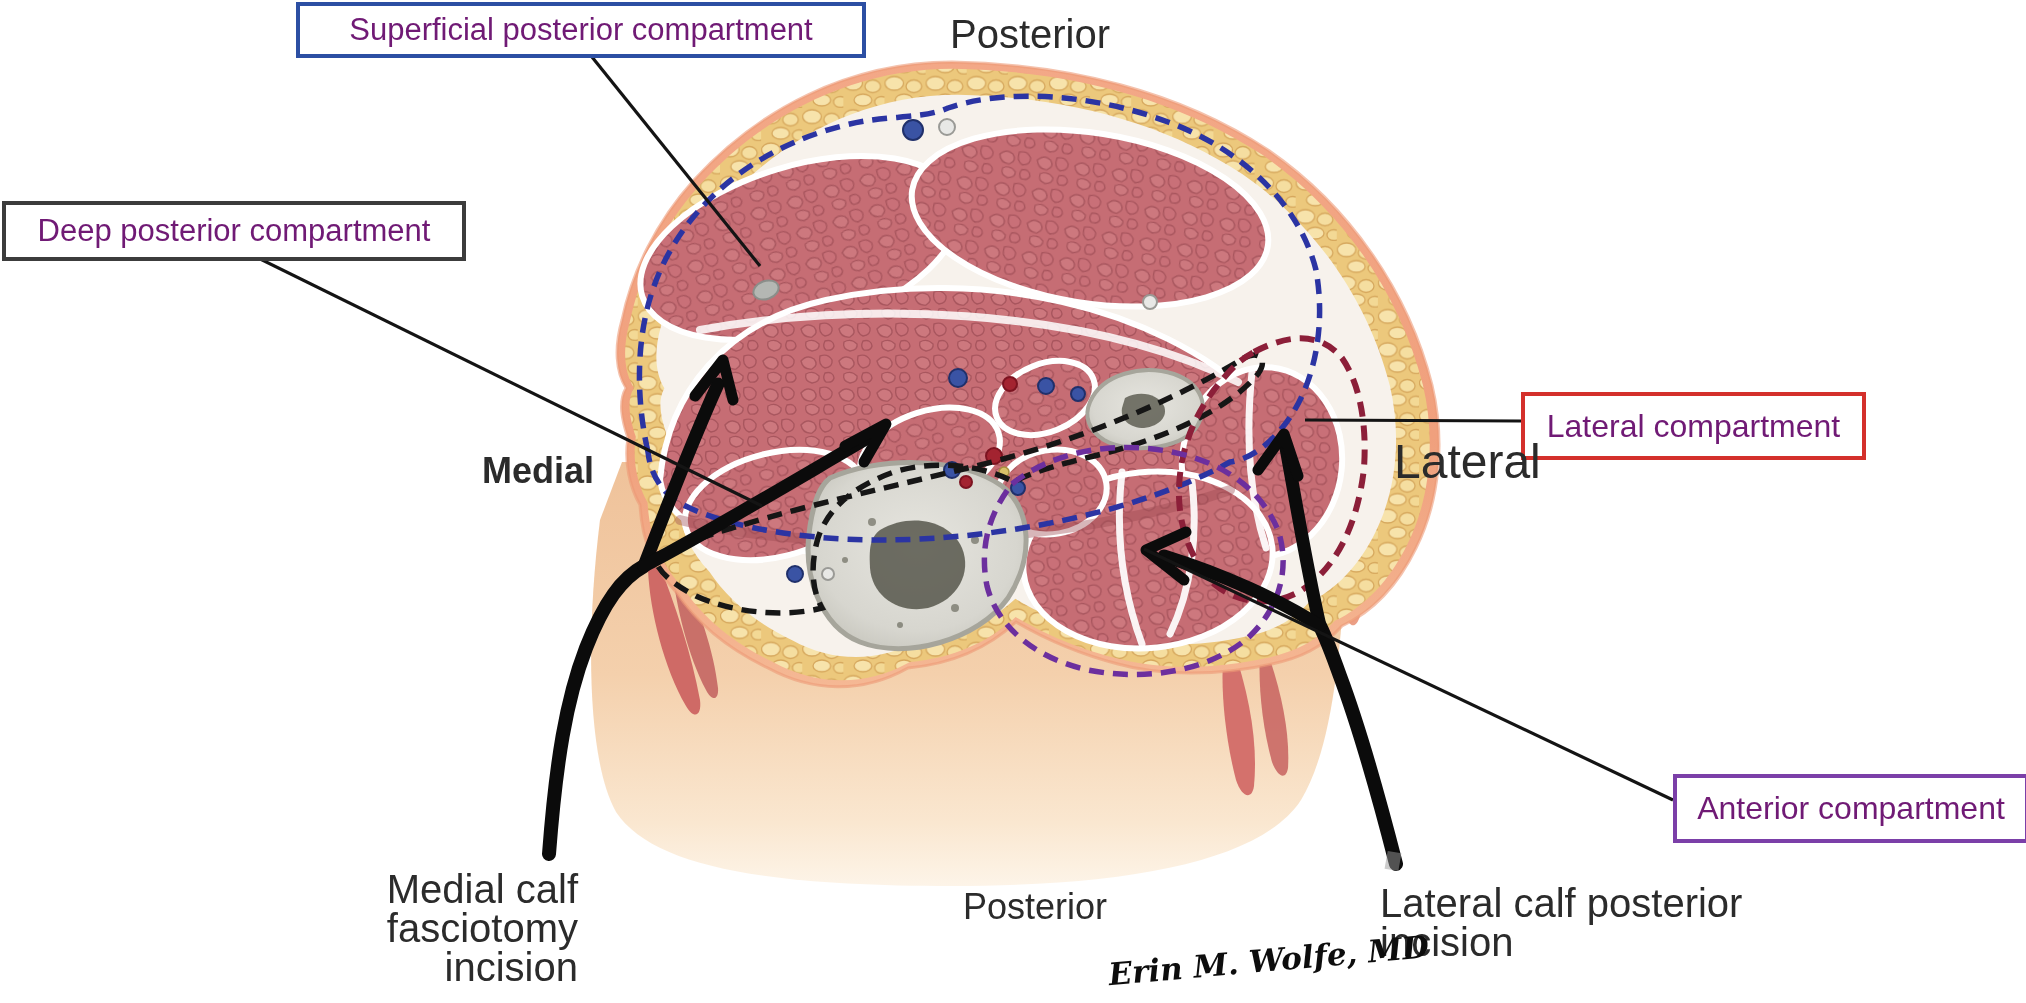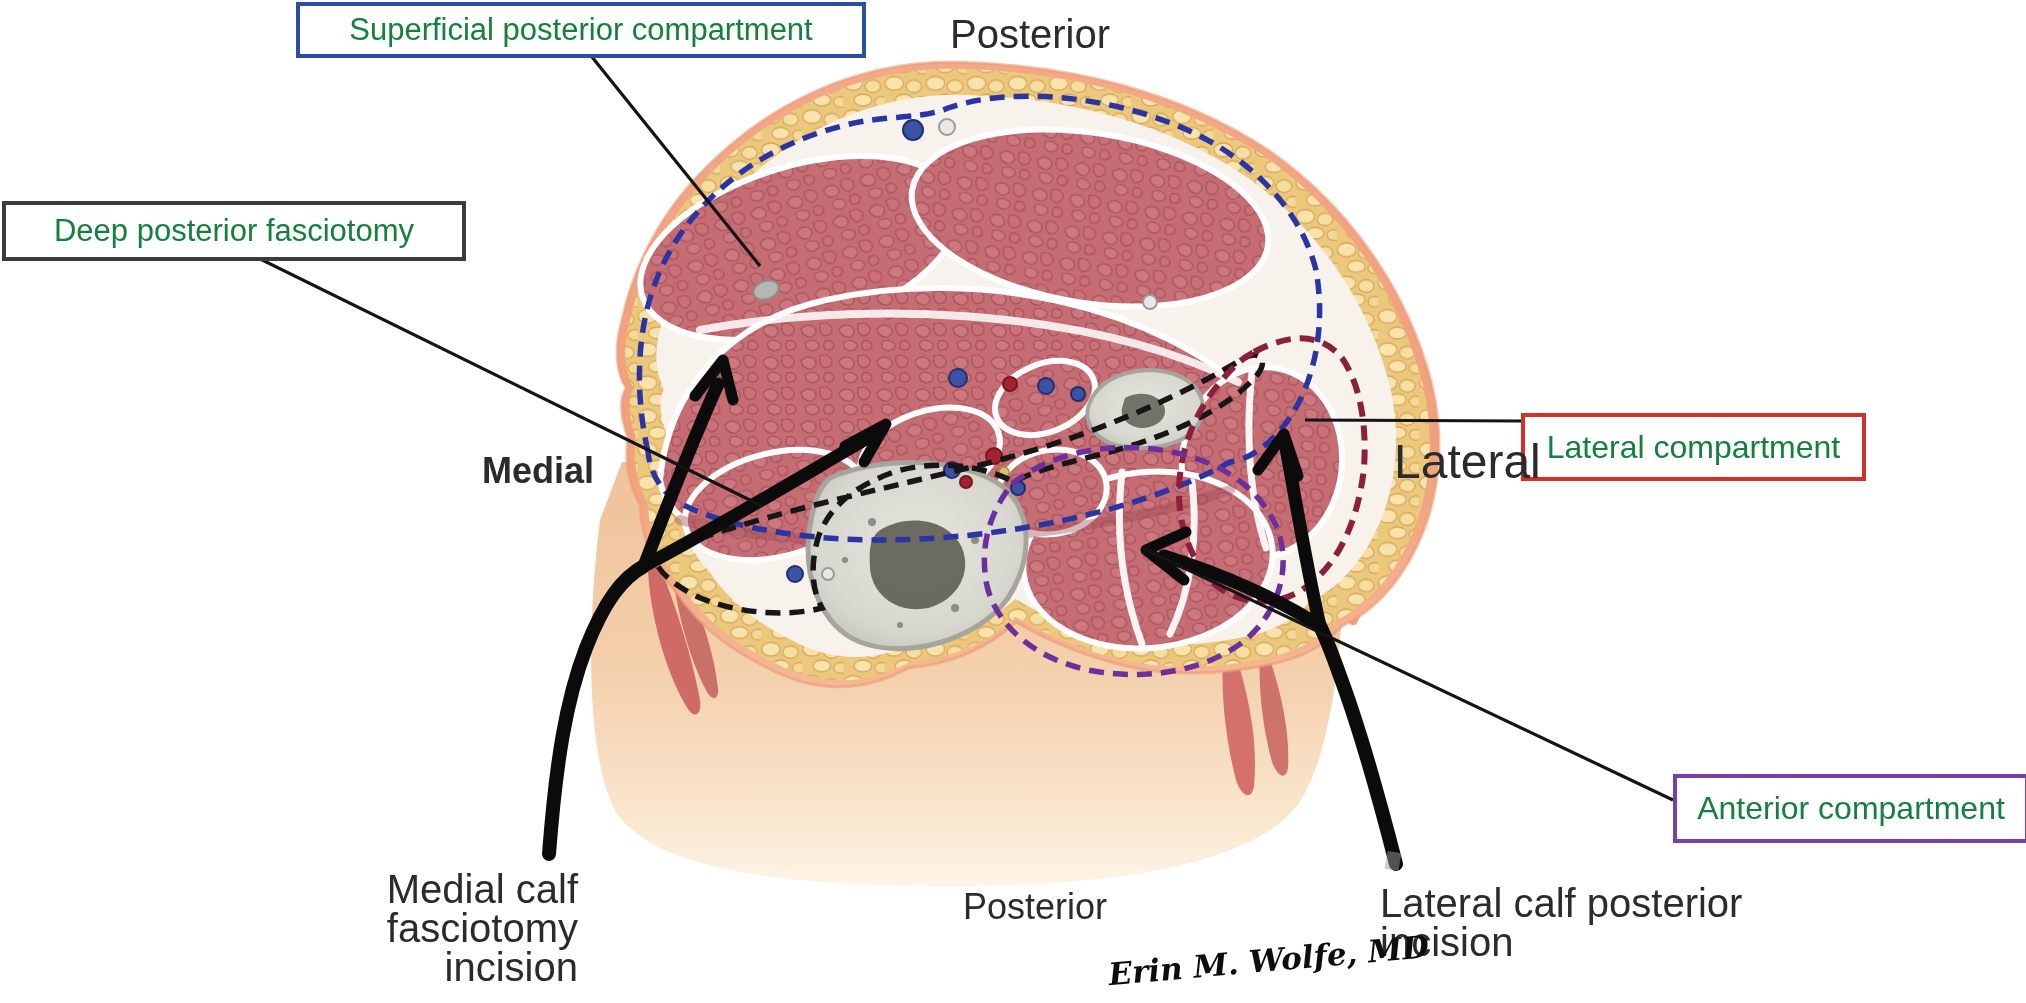--- a/index.html
+++ b/index.html
@@ -3,25 +3,25 @@
 <meta charset="utf-8">
 <style>
   html,body{margin:0;padding:0;background:#ffffff;}
   #stage{
     position:relative;width:2026px;height:1003px;background:#ffffff;overflow:hidden;
     font-family:"Liberation Sans", sans-serif;color:#2b2b2b;
   }
   #illustration{position:absolute;left:0;top:0;}
   .cmp-box{
     position:absolute;display:flex;align-items:center;justify-content:center;
-    background:#ffffff;color:#15803d;text-align:center;white-space:nowrap;
+    background:#ffffff;color:#701a75;text-align:center;white-space:nowrap;
   }
   .box-superficial{left:296px;top:2px;width:562px;height:48px;border:4px solid #2c4fa3;font-size:31px;}
   .box-deep{left:2px;top:201px;width:456px;height:52px;border:4px solid #3c3c3c;font-size:31px;}
-  .box-lateral{left:1521px;top:392px;width:337px;height:60px;border:4px solid #d4302b;font-size:32px;margin-top:21px;}
+  .box-lateral{left:1521px;top:392px;width:337px;height:60px;border:4px solid #d4302b;font-size:32px;}
   .box-anterior{left:1673px;top:774px;width:348px;height:61px;border:4px solid #7b3fa8;font-size:32px;}
   .dir-label{position:absolute;font-size:40px;color:#2b2b2b;white-space:nowrap;}
   .dir-posterior{left:950px;top:12px;}
   .dir-medial{left:482px;top:450px;font-size:36px;font-weight:bold;}
   .dir-lateral{left:1394px;top:434px;font-size:48px;}
   .dir-anterior{left:963px;top:886px;font-size:36px;}
   .incision{position:absolute;font-size:40px;line-height:39px;color:#2b2b2b;}
   .incision-medial{left:200px;top:870px;width:378px;text-align:right;}
   .incision-lateral{left:1380px;top:884px;width:400px;text-align:left;}
   .signature{
@@ -208,21 +208,21 @@
       <line x1="254" y1="256" x2="762" y2="506"></line>
       <line x1="1305" y1="420" x2="1521" y2="421"></line>
       <line x1="1144" y1="549" x2="1673" y2="800"></line>
     </g>
   </svg>
 
   <div class="cmp-box box-superficial">
     <span>Superficial posterior compartment</span>
   </div>
   <div class="cmp-box box-deep">
-    <span>Deep posterior fasciotomy</span>
+    <span>Deep posterior compartment</span>
   </div>
   <div class="cmp-box box-lateral">
     <span>Lateral compartment</span>
   </div>
   <div class="cmp-box box-anterior">
     <span>Anterior compartment</span>
   </div>
 
   <div class="dir-label dir-posterior">Posterior</div>
   <div class="dir-label dir-medial">Medial</div>

